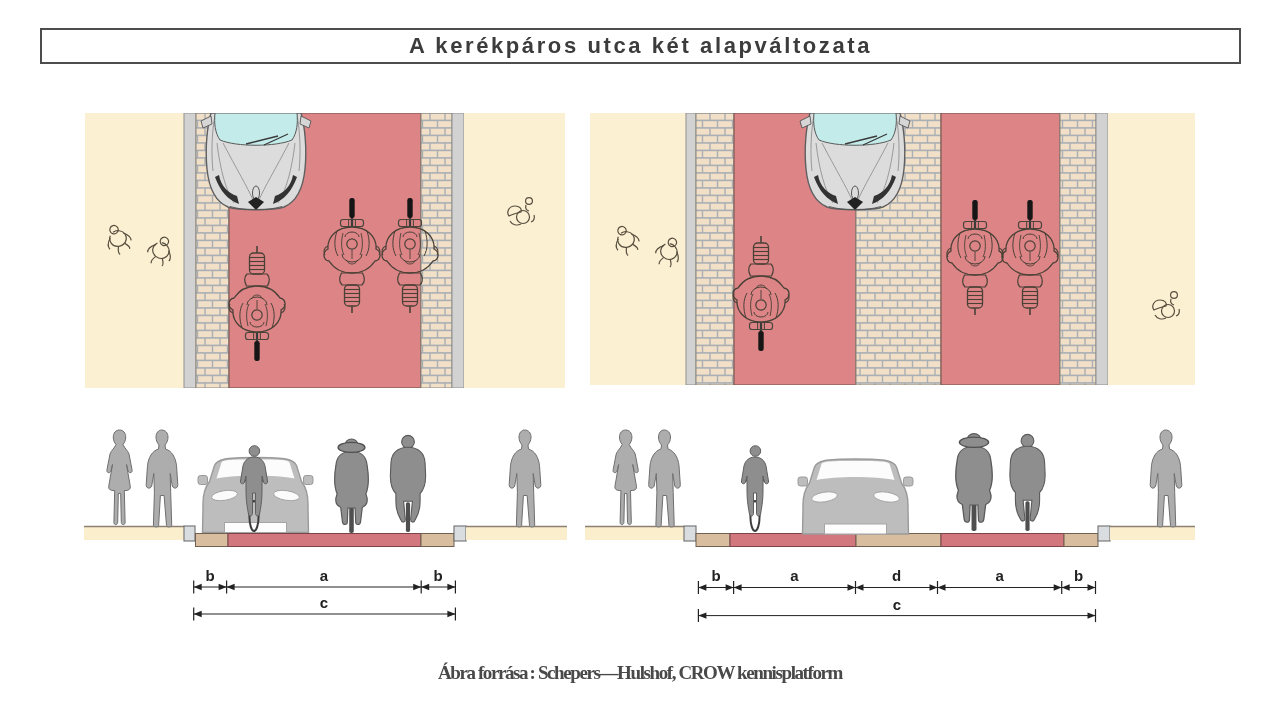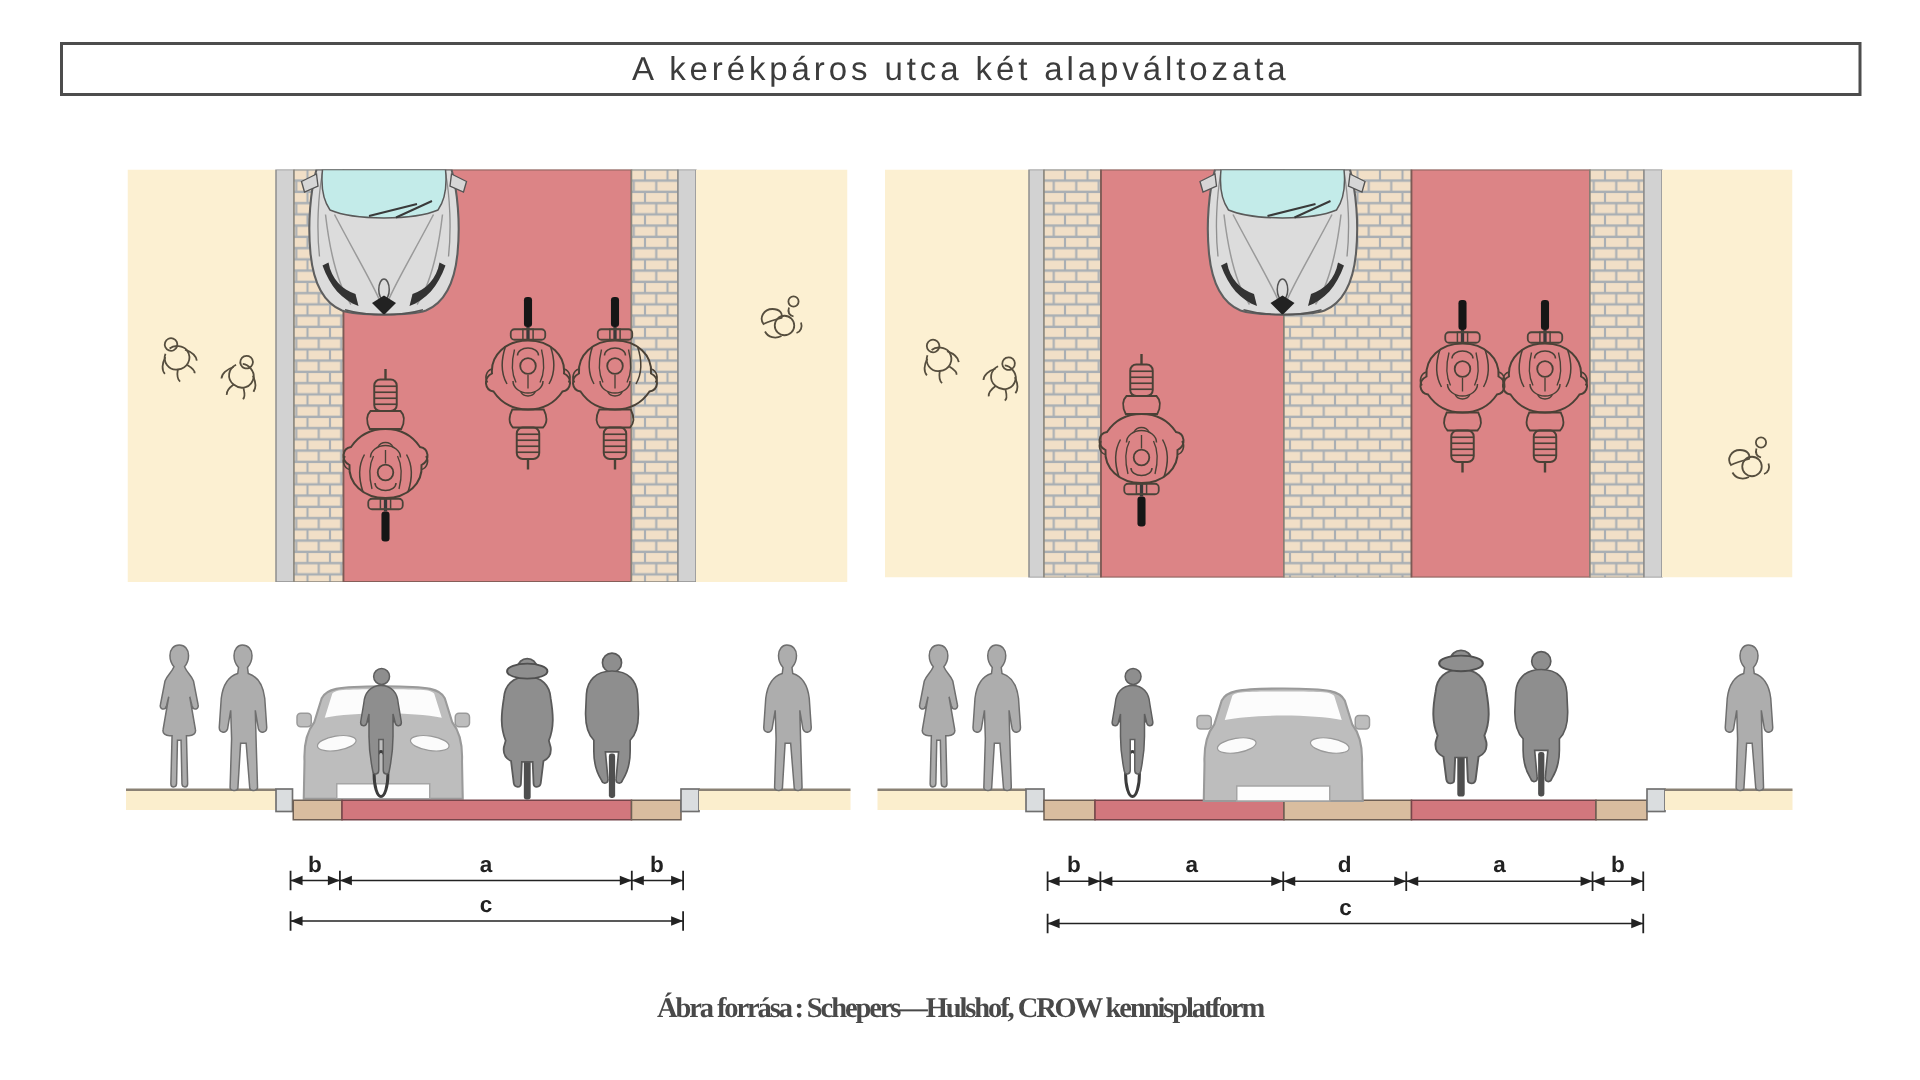--- a/index.html
+++ b/index.html
@@ -4,21 +4,21 @@
 <style>
   html,body{margin:0;padding:0;background:#ffffff;width:1280px;height:720px;overflow:hidden;}
   body{font-family:"Liberation Sans",sans-serif;position:relative;}
   .abs{position:absolute;}
 </style>
 </head>
 <body>
 
 <div class="abs" style="left:40px;top:28px;width:1197px;height:32px;border:2px solid #4d4d4d;display:flex;align-items:center;justify-content:center;">
 
-  <div style="font-size:22px;font-weight:normal;color:#3c3c3c;letter-spacing:2.6px;">A kerékpáros utca két alapváltozata</div>
+  <div style="font-size:22px;font-weight:bold;color:#3c3c3c;letter-spacing:2.6px;">A kerékpáros utca két alapváltozata</div>
 </div>
 
 <svg class="abs" style="left:85px;top:113px;" width="480" height="275" viewBox="0 0 480 275">
   <defs>
    <pattern id="brickL" width="15" height="15" patternUnits="userSpaceOnUse">
      <rect width="15" height="15" fill="#a9afb4"></rect>
      <rect x="0.7" y="0.7" width="13.6" height="5.9" fill="#f1dfc7"></rect>
      <rect x="-6.8" y="8.2" width="13.6" height="5.9" fill="#f1dfc7"></rect>
      <rect x="8.2" y="8.2" width="13.6" height="5.9" fill="#f1dfc7"></rect>
    </pattern>

